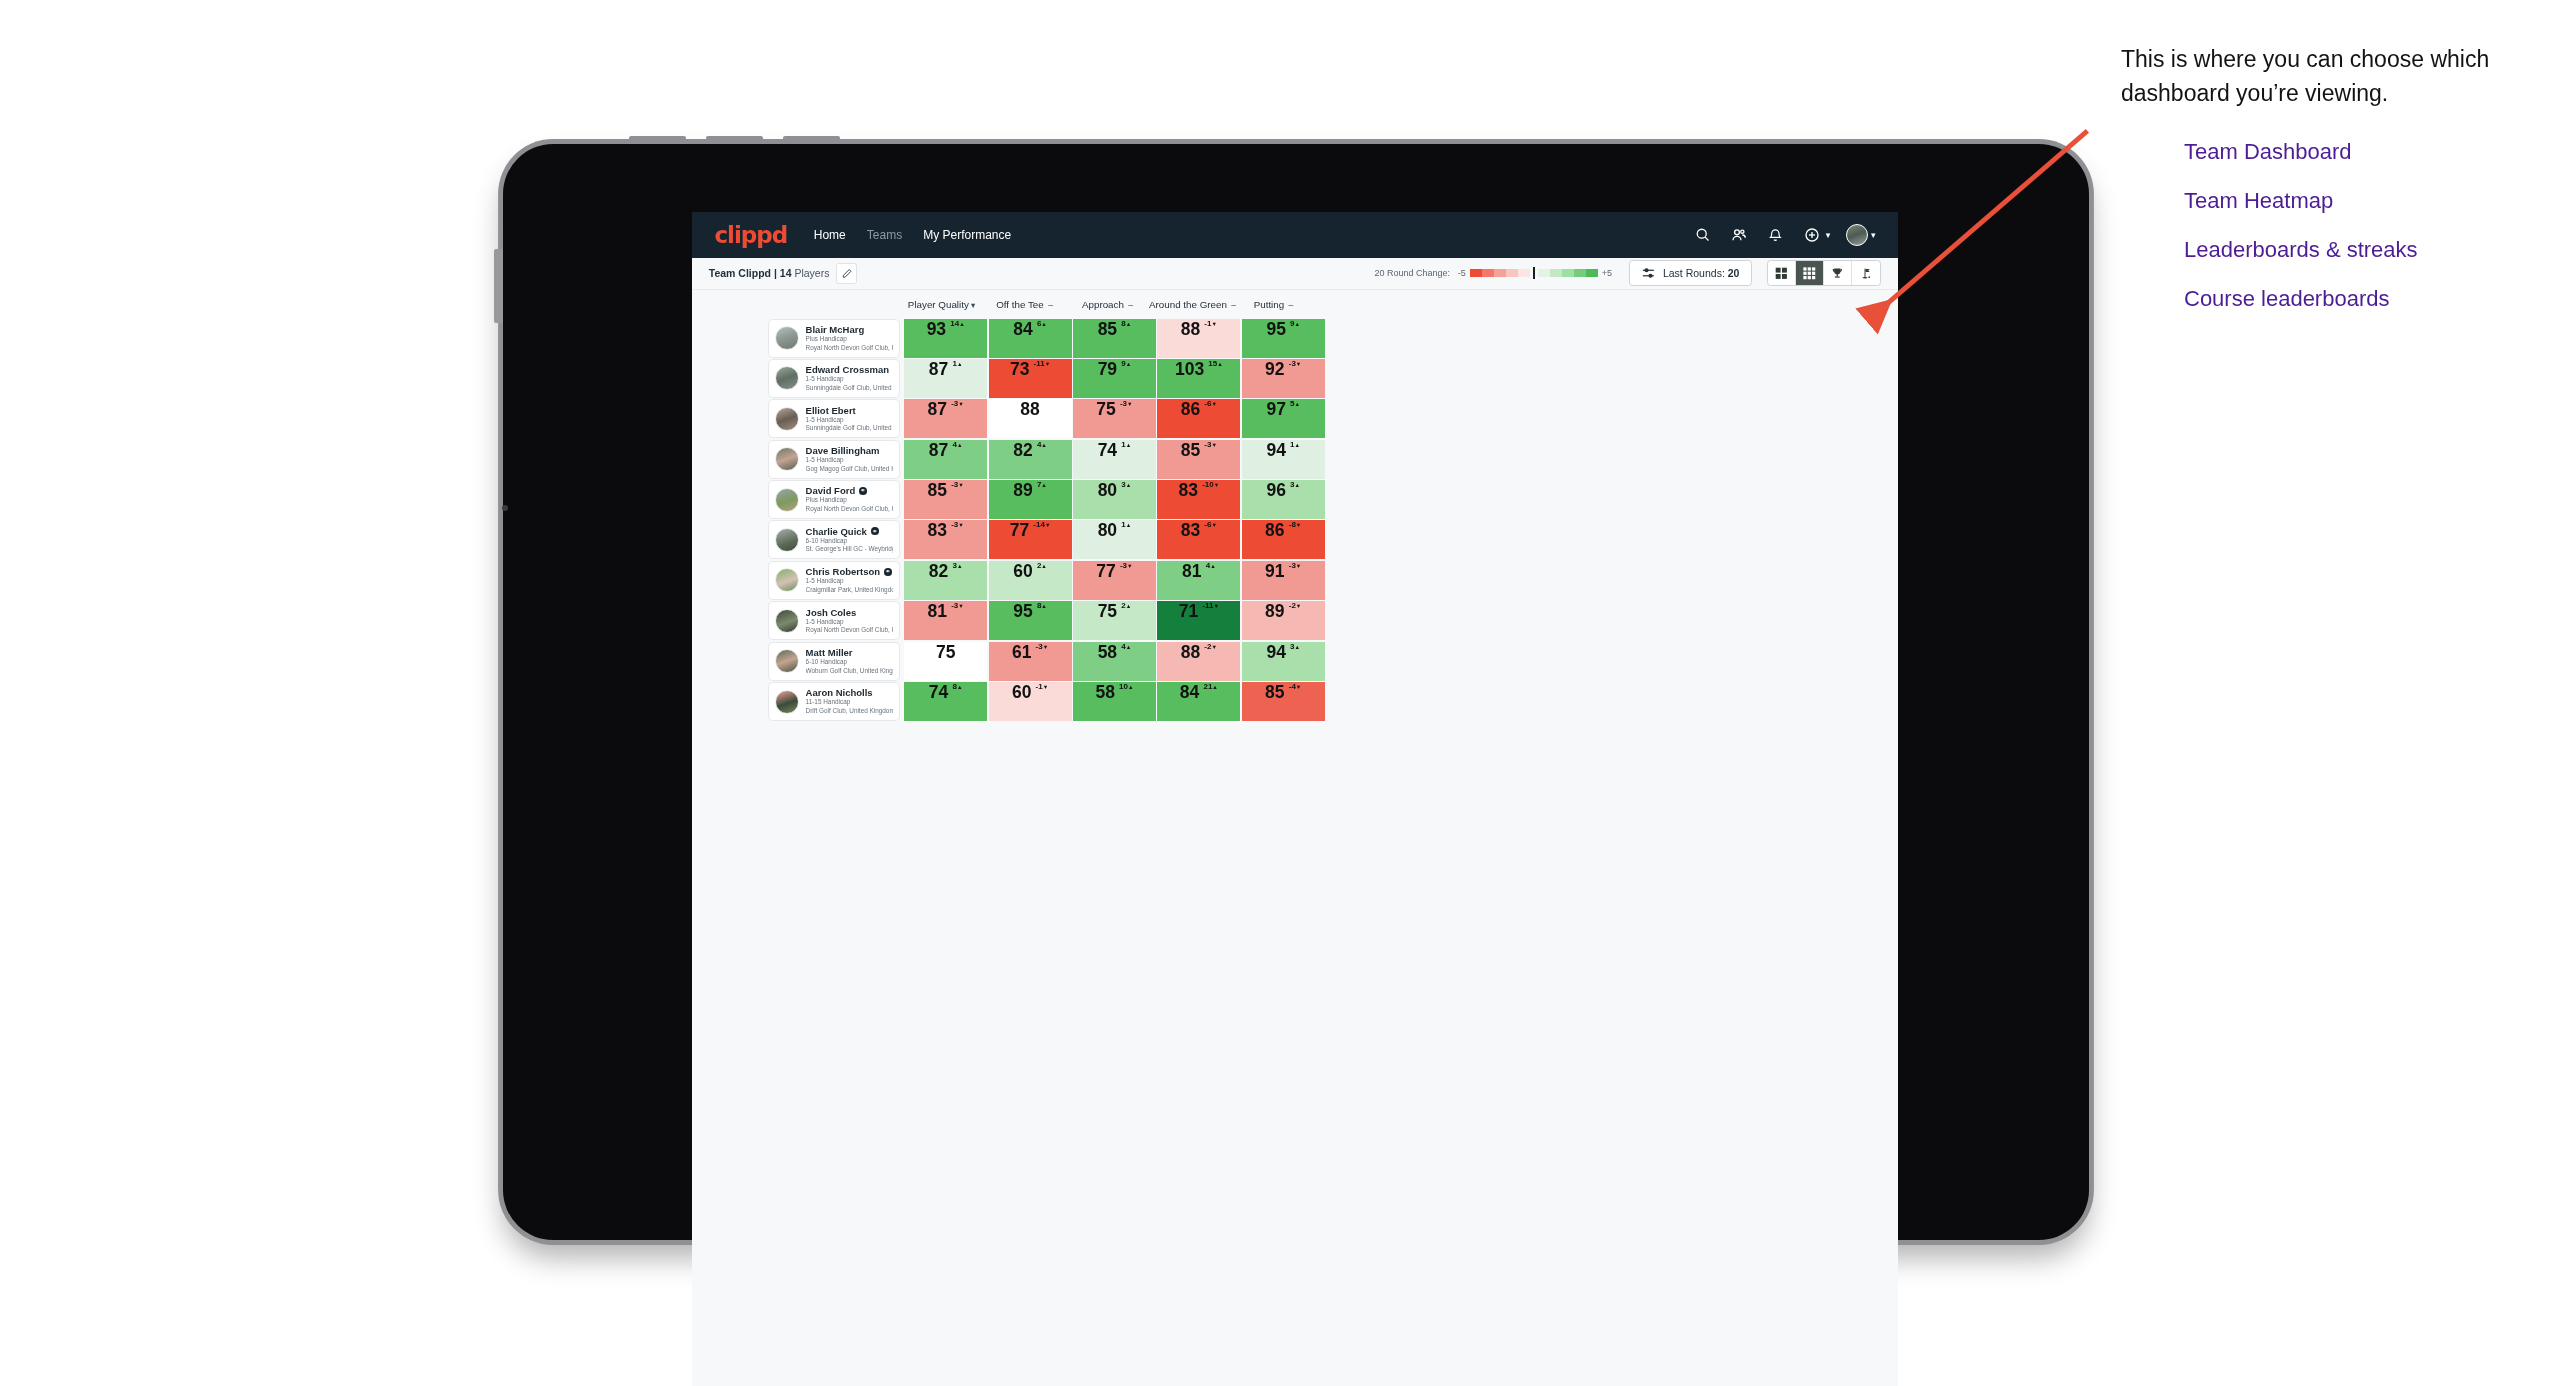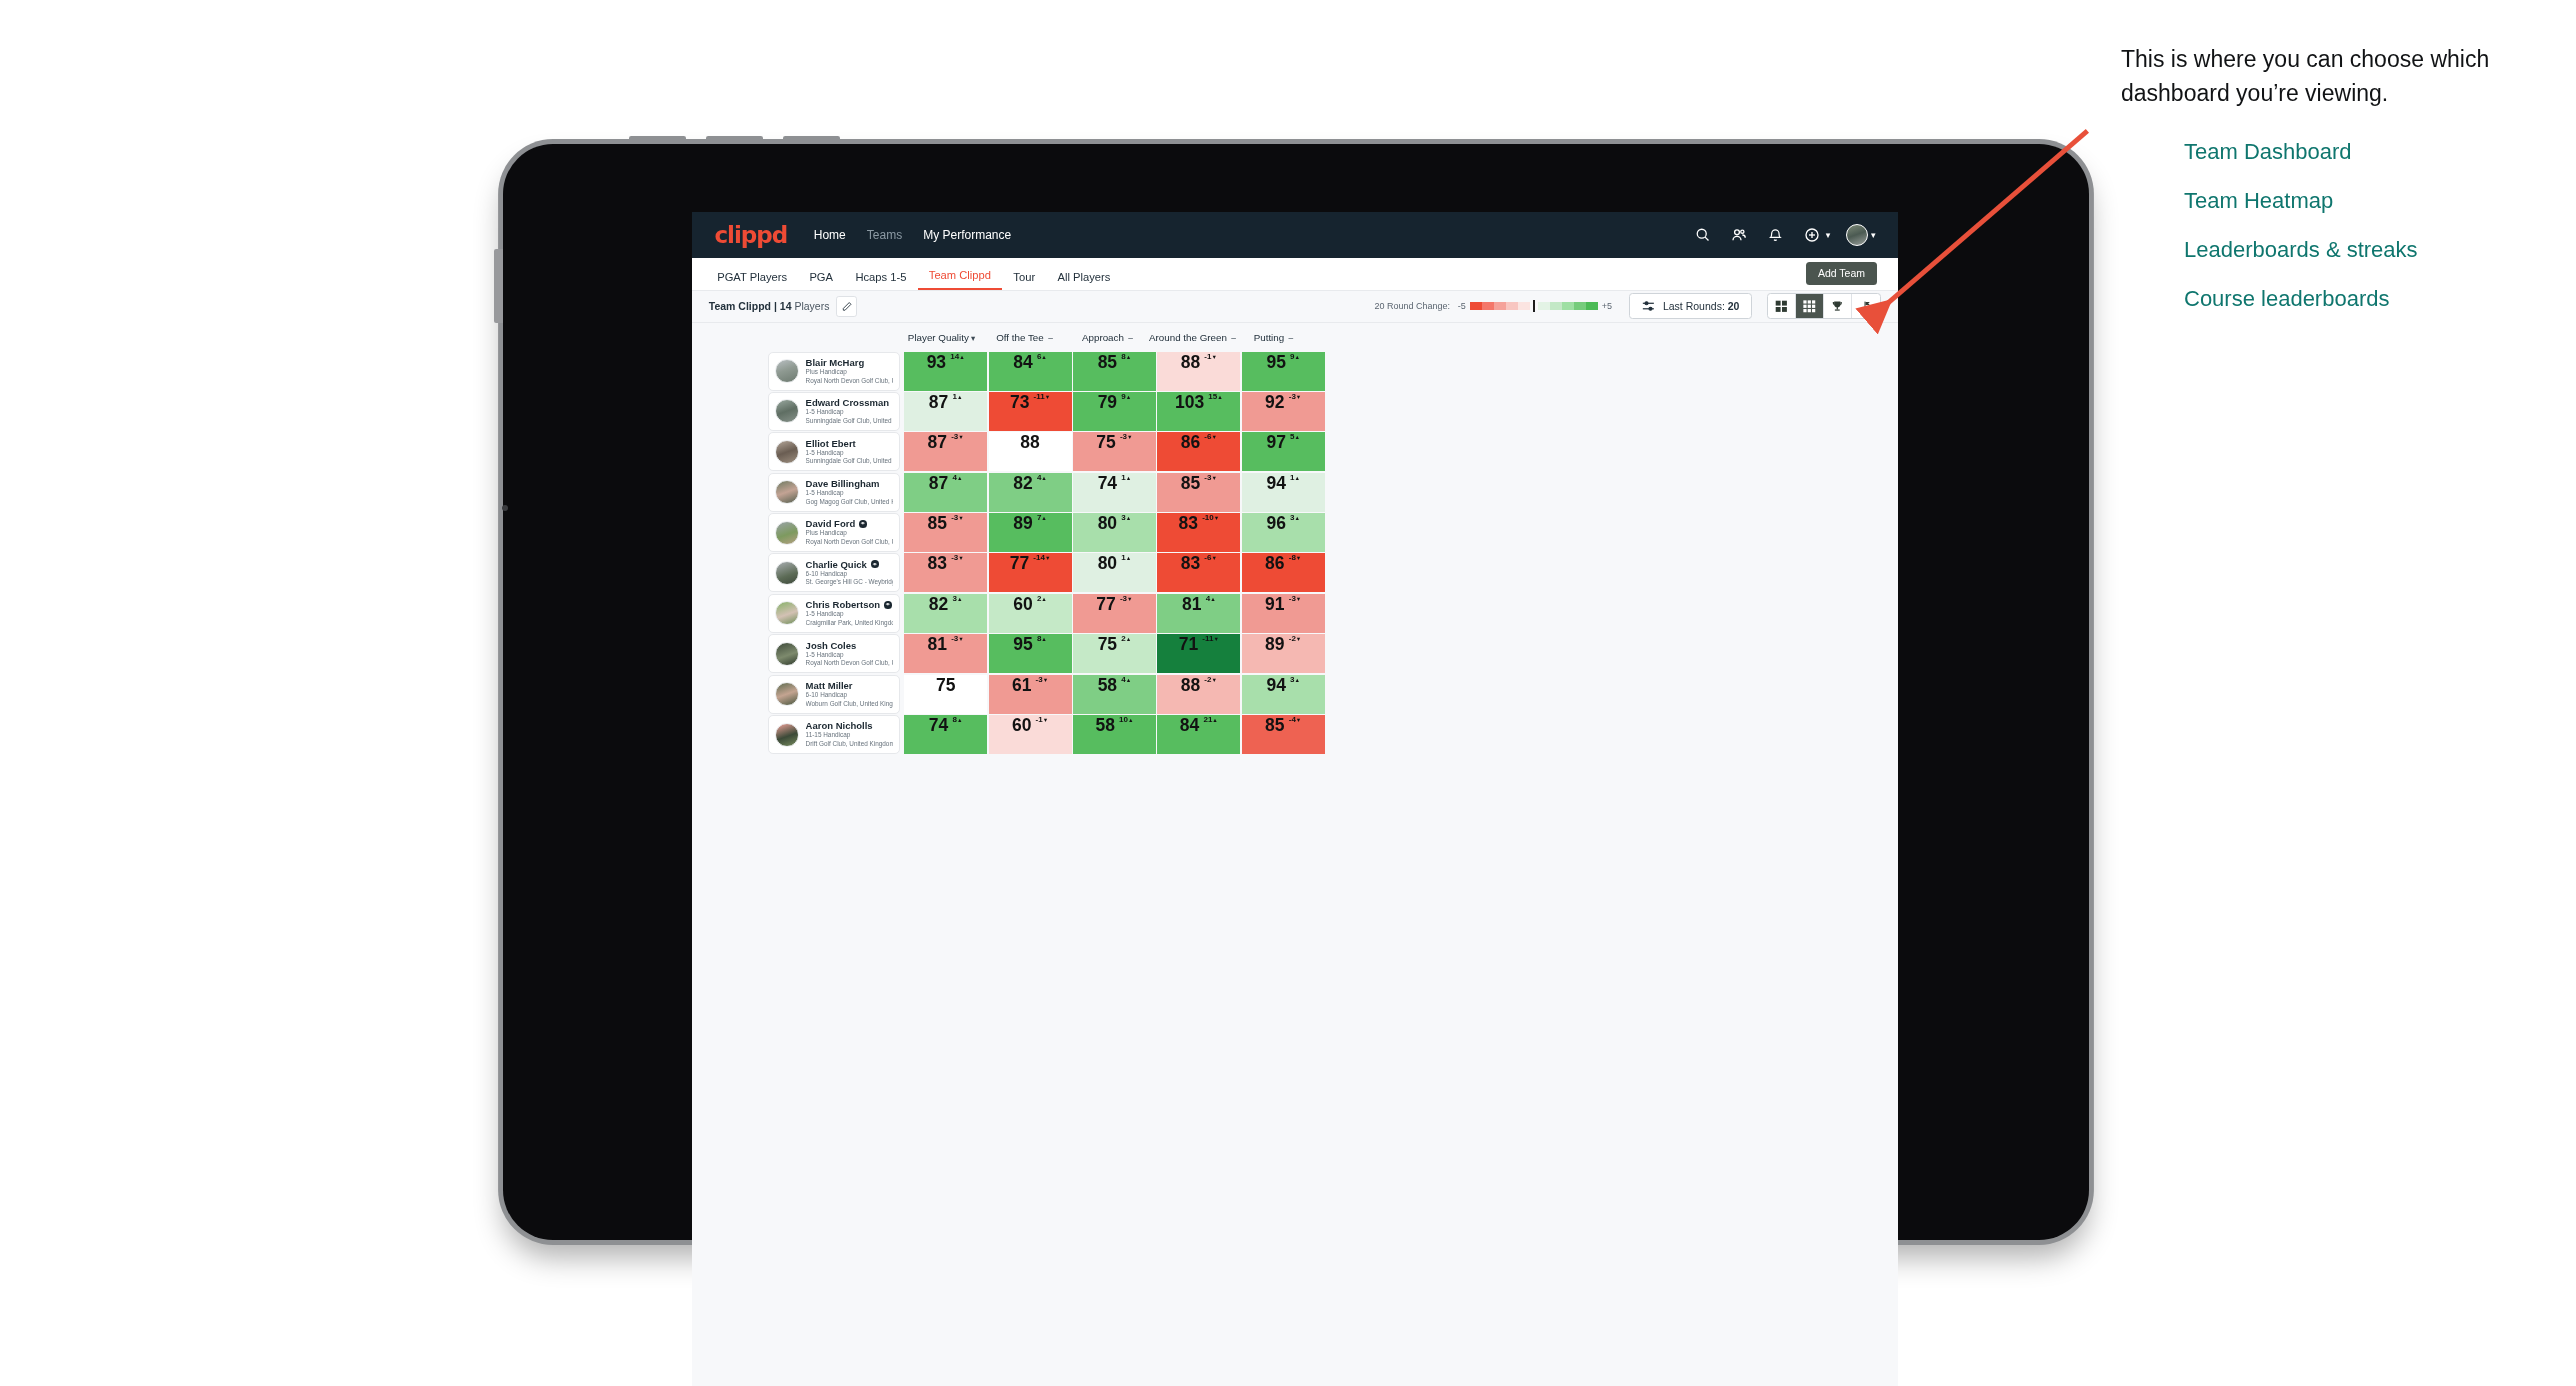--- a/index.html
+++ b/index.html
@@ -175,21 +175,21 @@
   .cell-delta { font-size: 8px; font-weight: 700; color: #121212; margin-left: 4.2px; }
 
   
   #annot-para {
     position: absolute; left: 2121px; top: 43px;
     width: 427px; font-size: 23px; line-height: 1.46;
     color: #111315;
   }
   .annot-item {
     position: absolute; left: 2184px;
-    font-size: 22px; color: #0f766e; white-space: nowrap;
+    font-size: 22px; color: #4c1d95; white-space: nowrap;
   }
   #arrow-svg { position: absolute; left: 1834px; top: 105px; }
 </style>
 </head>
 <body>
 
 <div id="tablet-device">
   <div id="tablet-btn-top-1"></div>
   <div id="tablet-btn-top-2"></div>
   <div id="tablet-btn-top-3"></div>
@@ -230,29 +230,20 @@
             <circle cx="12" cy="12" r="9"></circle>
             <line x1="12" y1="7.5" x2="12" y2="16.5"></line>
             <line x1="7.5" y1="12" x2="16.5" y2="12"></line>
           </svg>
       </div>
       <div class="caret">▾</div>
       <div id="avatar-nav"></div>
       <div class="caret">▾</div>
     </div>
 
-    <div id="tabrow">
-      <div class="tab">PGAT Players</div>
-      <div class="tab">PGA</div>
-      <div class="tab">Hcaps 1-5</div>
-      <div class="tab active">Team Clippd</div>
-      <div class="tab">Tour</div>
-      <div class="tab">All Players</div>
-      <div id="add-team-btn">Add Team</div>
-    </div>
 
     <div id="toolbar">
       <div id="team-title">
         <b>Team Clippd | 14</b>
         <span>Players</span>
       </div>
       <div id="edit-btn">
         <svg width="10.5" height="10.5" viewBox="0 0 24 24" fill="none" stroke="#23313c" stroke-width="2">
             <path d="M16.5 3.5l4 4L7 21H3v-4z"></path>
           </svg>

